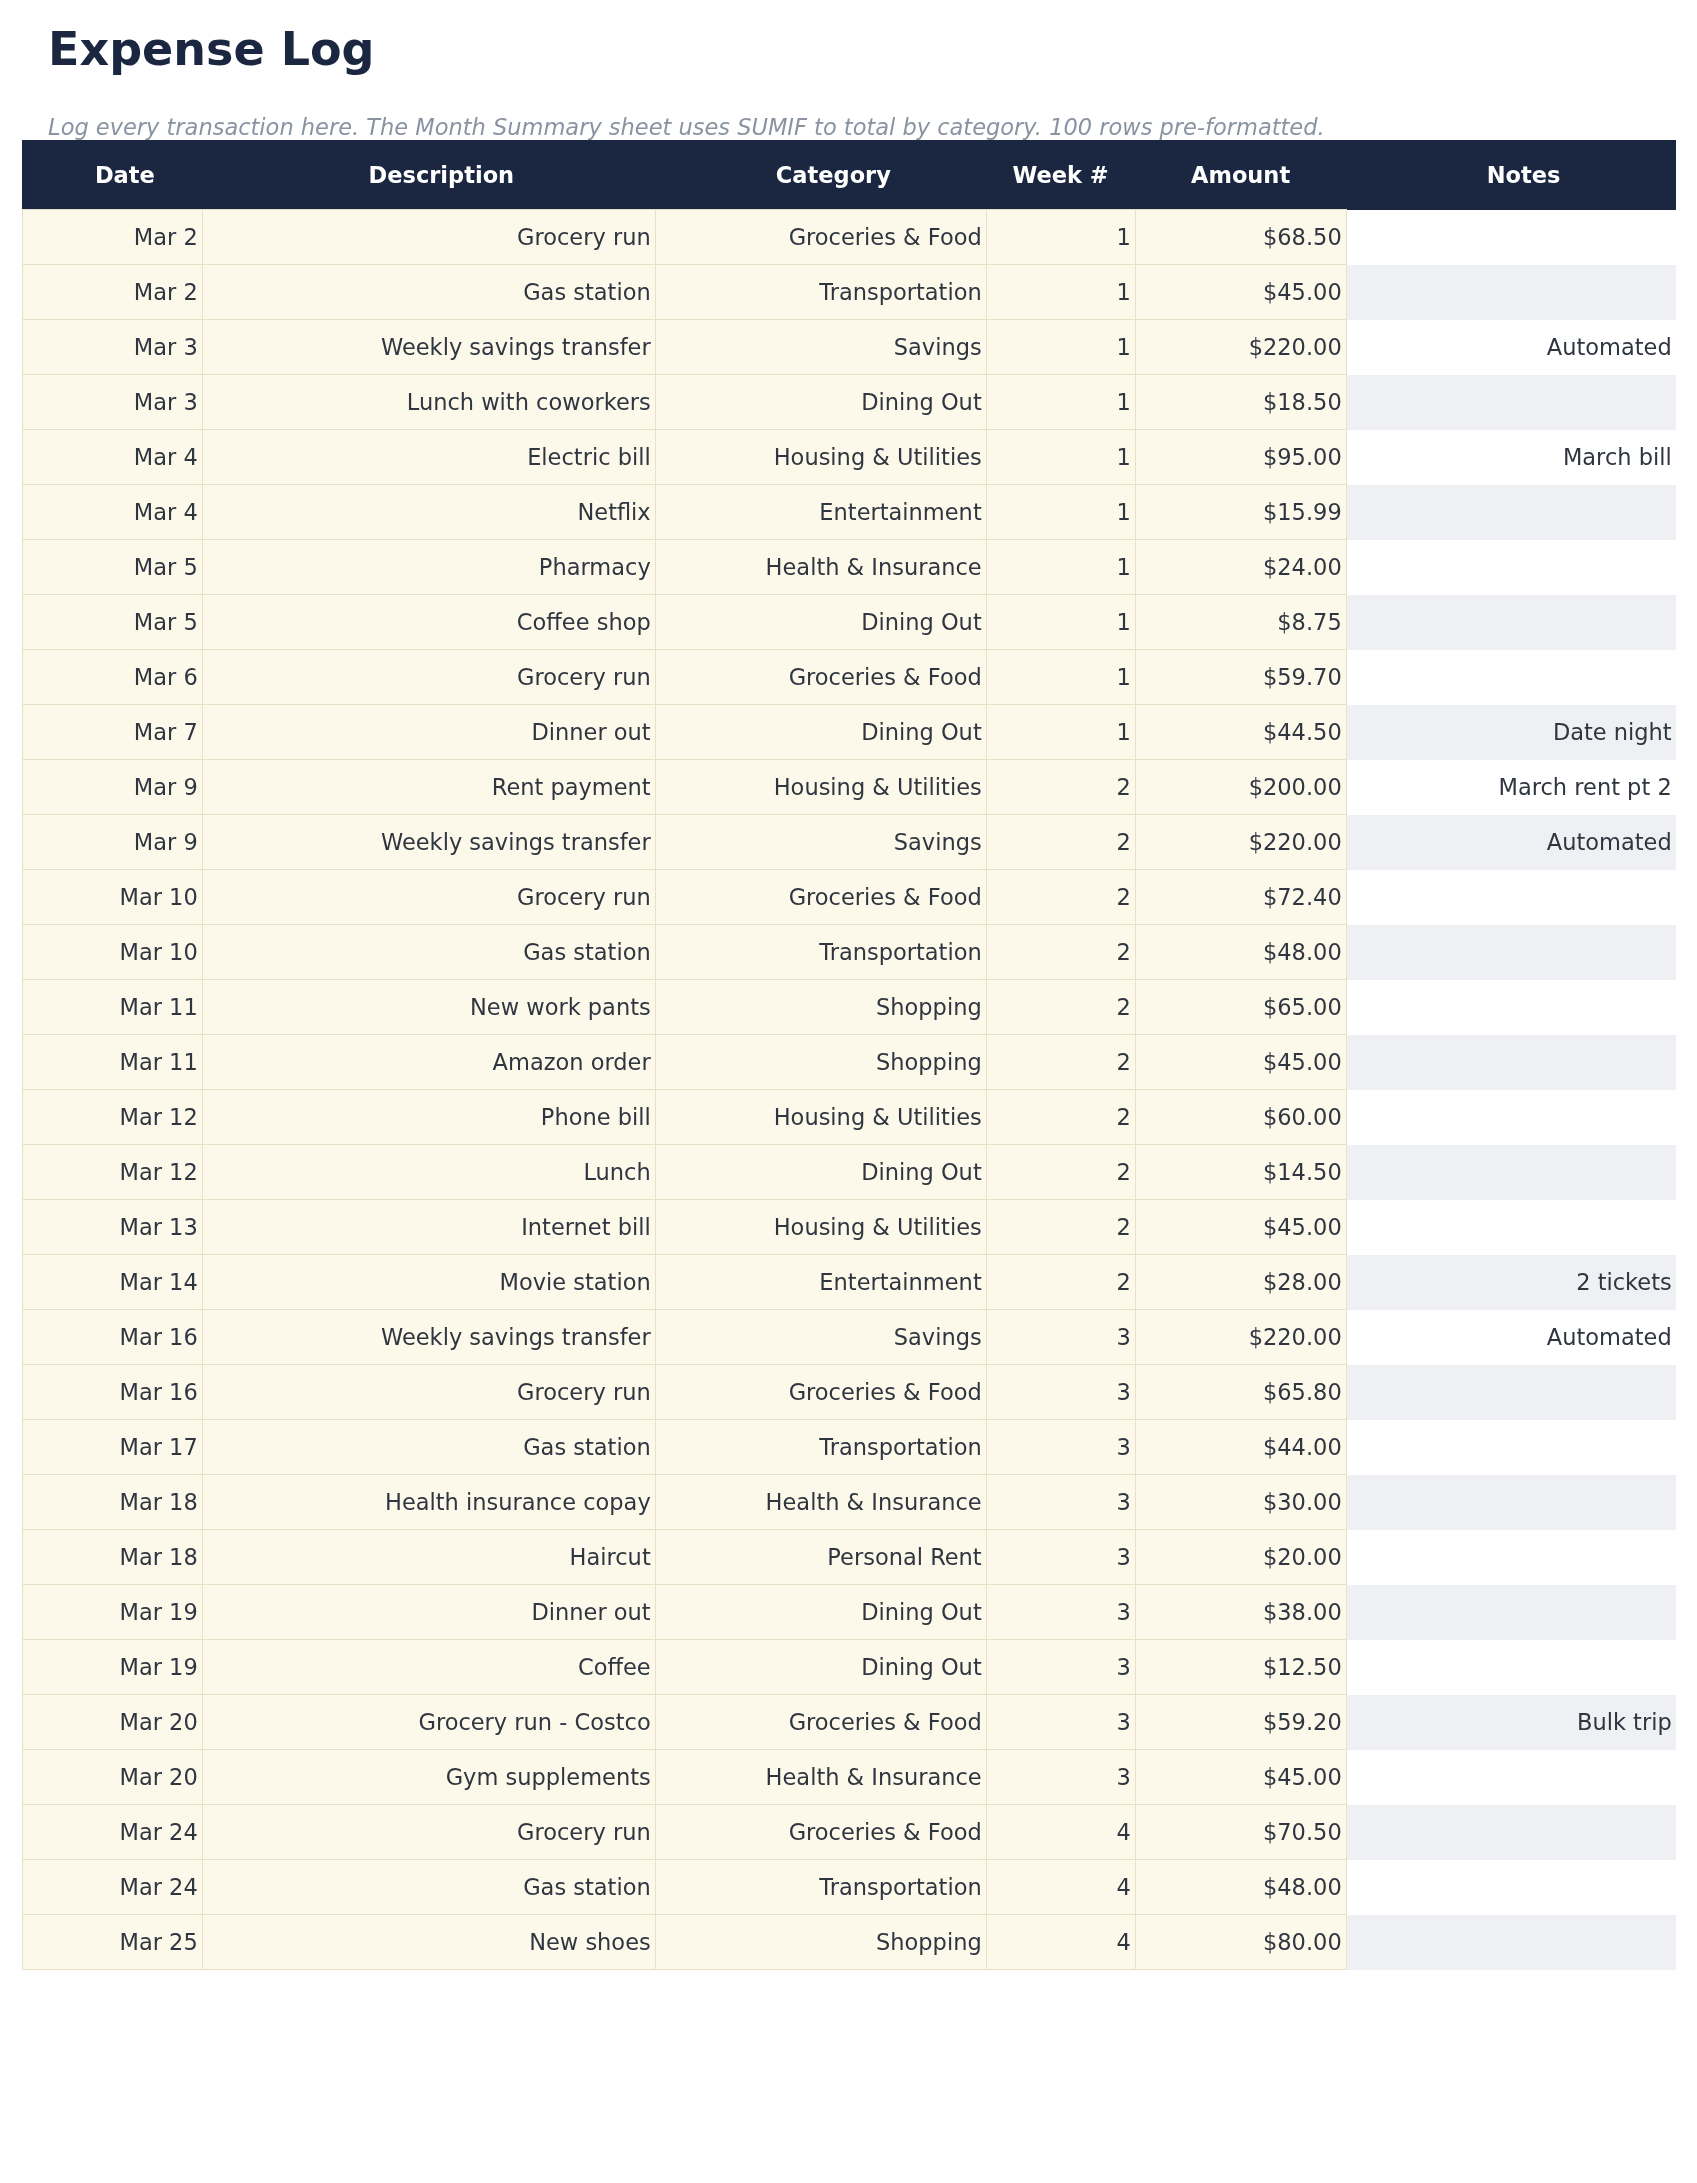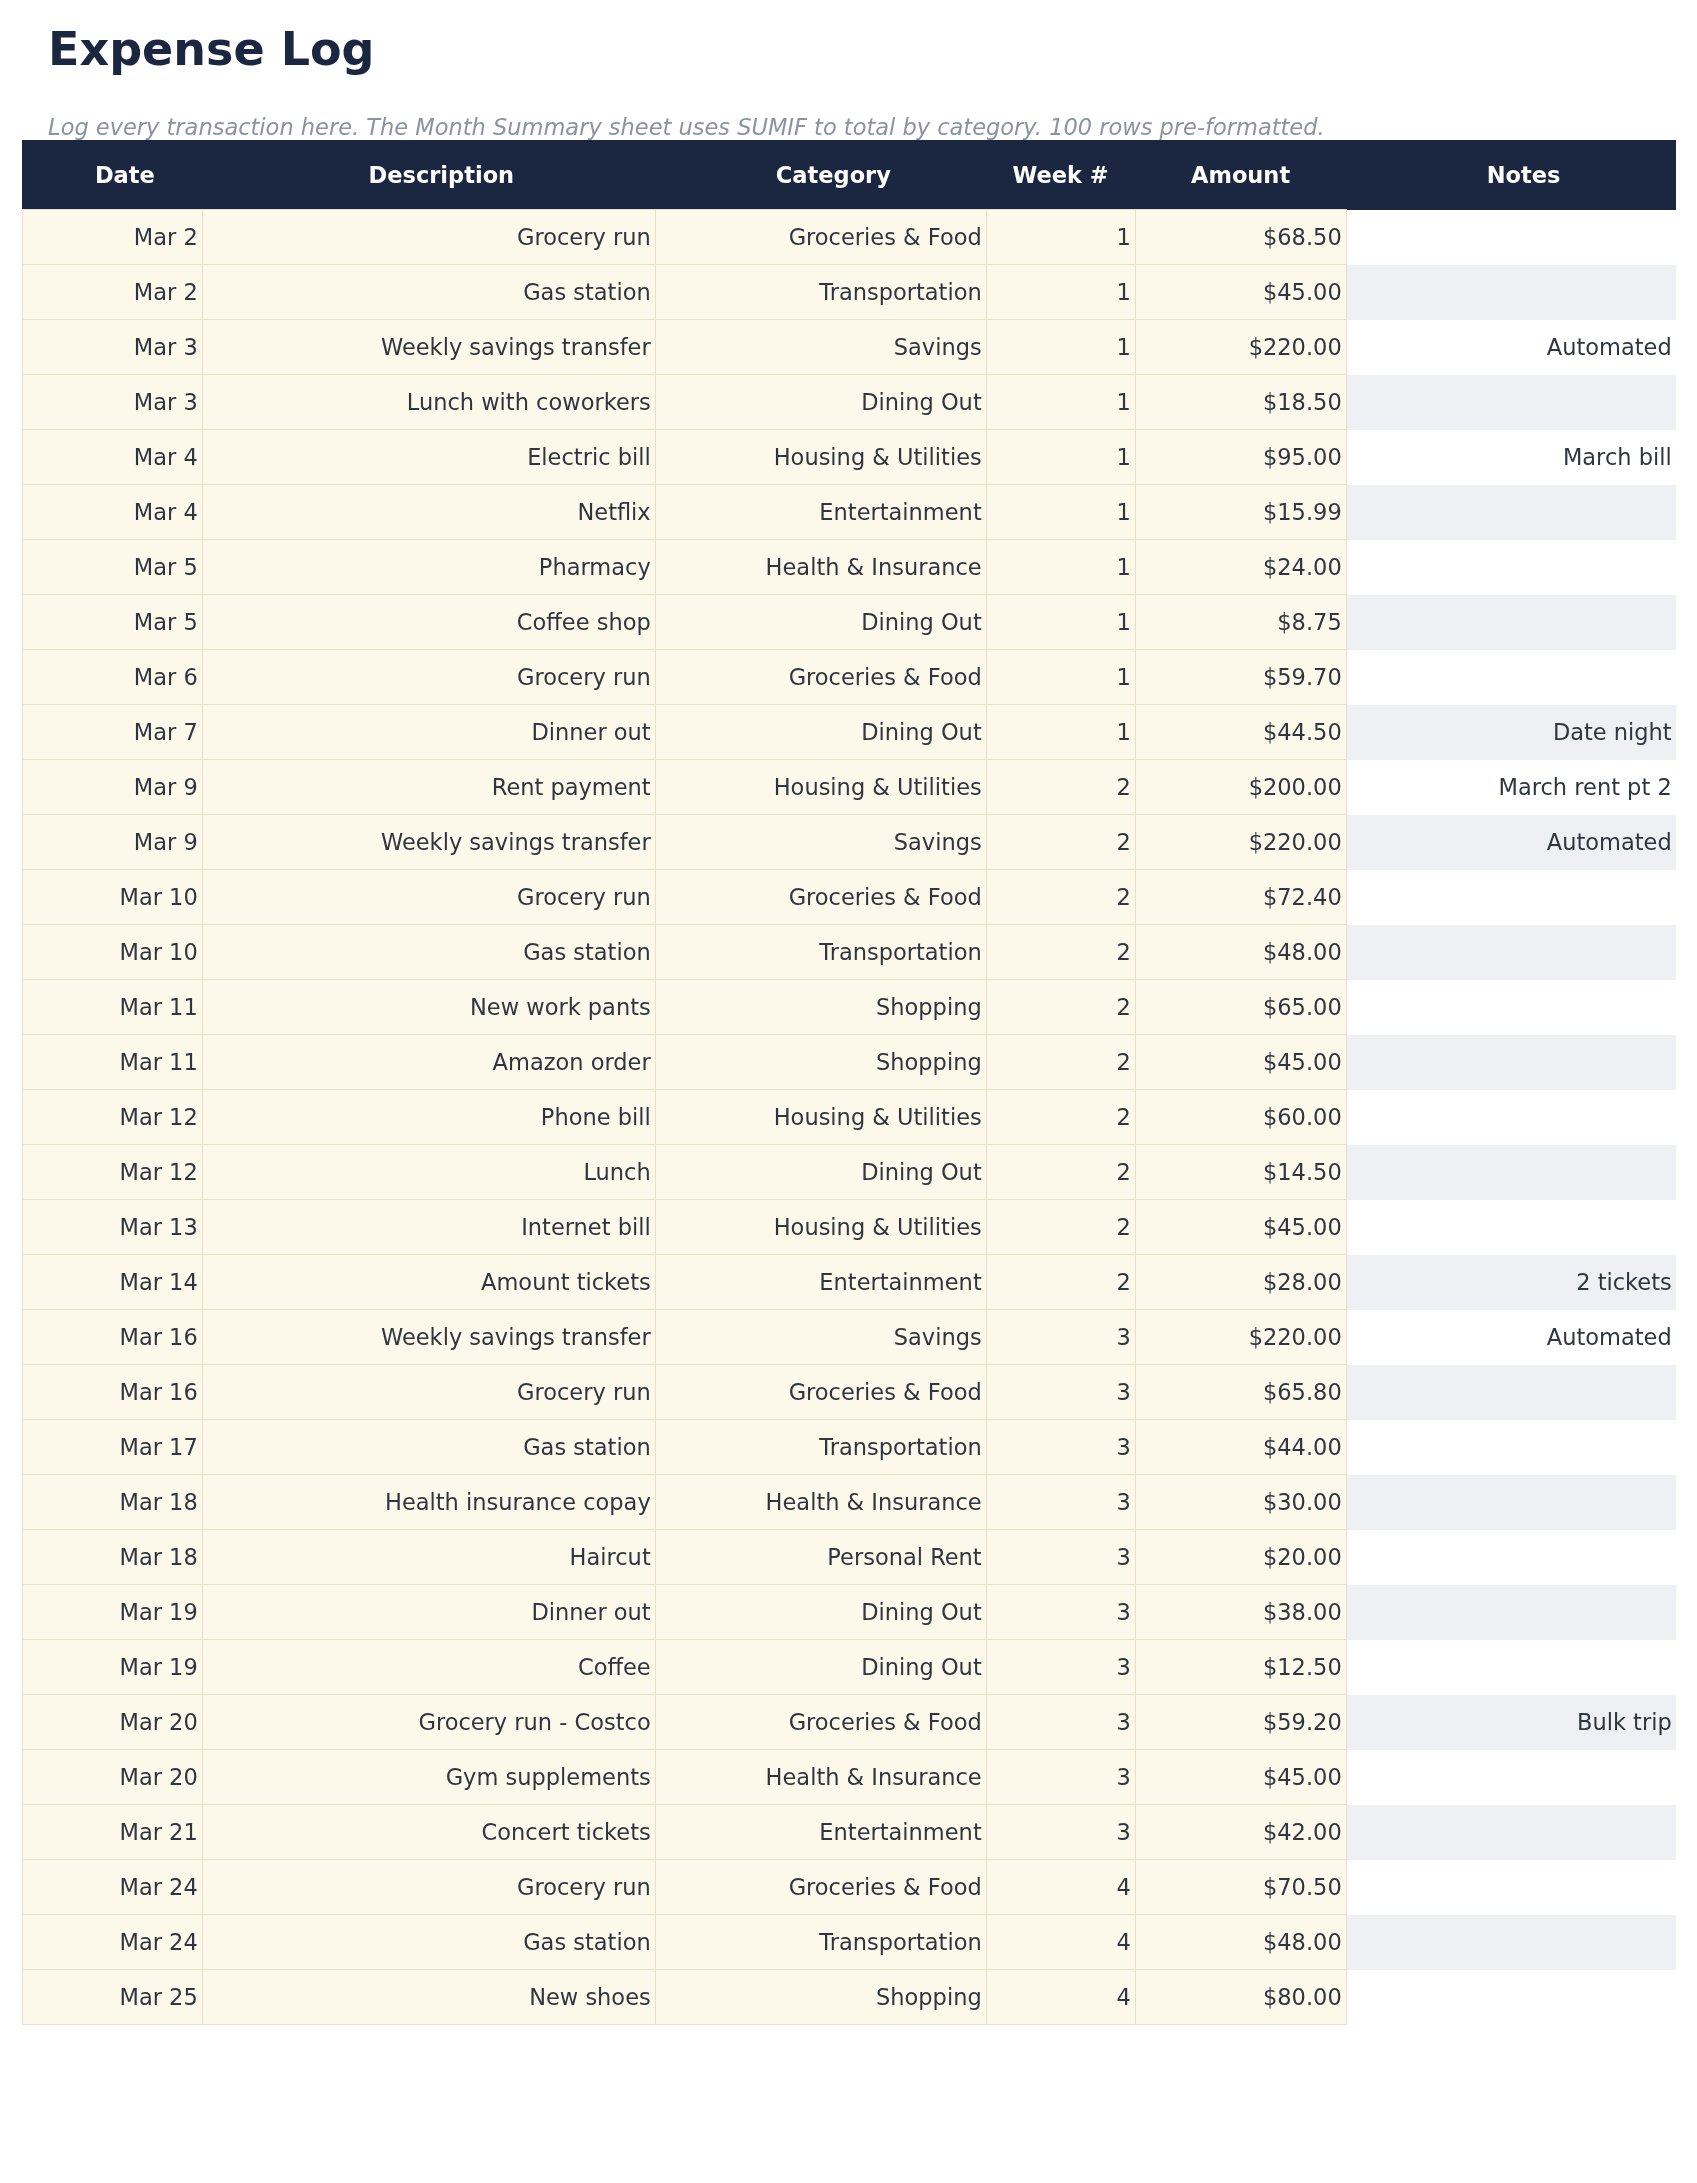--- a/index.html
+++ b/index.html
@@ -249,21 +249,21 @@
         <tr>
           <td class="c-date">Mar 13</td>
           <td class="c-desc">Internet bill</td>
           <td class="c-cat">Housing &amp; Utilities</td>
           <td class="c-week">2</td>
           <td class="c-amount">$45.00</td>
           <td class="c-notes"></td>
         </tr>
         <tr>
           <td class="c-date">Mar 14</td>
-          <td class="c-desc">Amount tickets</td>
+          <td class="c-desc">Movie station</td>
           <td class="c-cat">Entertainment</td>
           <td class="c-week">2</td>
           <td class="c-amount">$28.00</td>
           <td class="c-notes">2 tickets</td>
         </tr>
         <tr>
           <td class="c-date">Mar 16</td>
           <td class="c-desc">Weekly savings transfer</td>
           <td class="c-cat">Savings</td>
           <td class="c-week">3</td>
@@ -325,28 +325,20 @@
           <td class="c-week">3</td>
           <td class="c-amount">$59.20</td>
           <td class="c-notes">Bulk trip</td>
         </tr>
         <tr>
           <td class="c-date">Mar 20</td>
           <td class="c-desc">Gym supplements</td>
           <td class="c-cat">Health &amp; Insurance</td>
           <td class="c-week">3</td>
           <td class="c-amount">$45.00</td>
-          <td class="c-notes"></td>
-        </tr>
-        <tr>
-          <td class="c-date">Mar 21</td>
-          <td class="c-desc">Concert tickets</td>
-          <td class="c-cat">Entertainment</td>
-          <td class="c-week">3</td>
-          <td class="c-amount">$42.00</td>
           <td class="c-notes"></td>
         </tr>
         <tr>
           <td class="c-date">Mar 24</td>
           <td class="c-desc">Grocery run</td>
           <td class="c-cat">Groceries &amp; Food</td>
           <td class="c-week">4</td>
           <td class="c-amount">$70.50</td>
           <td class="c-notes"></td>
         </tr>

